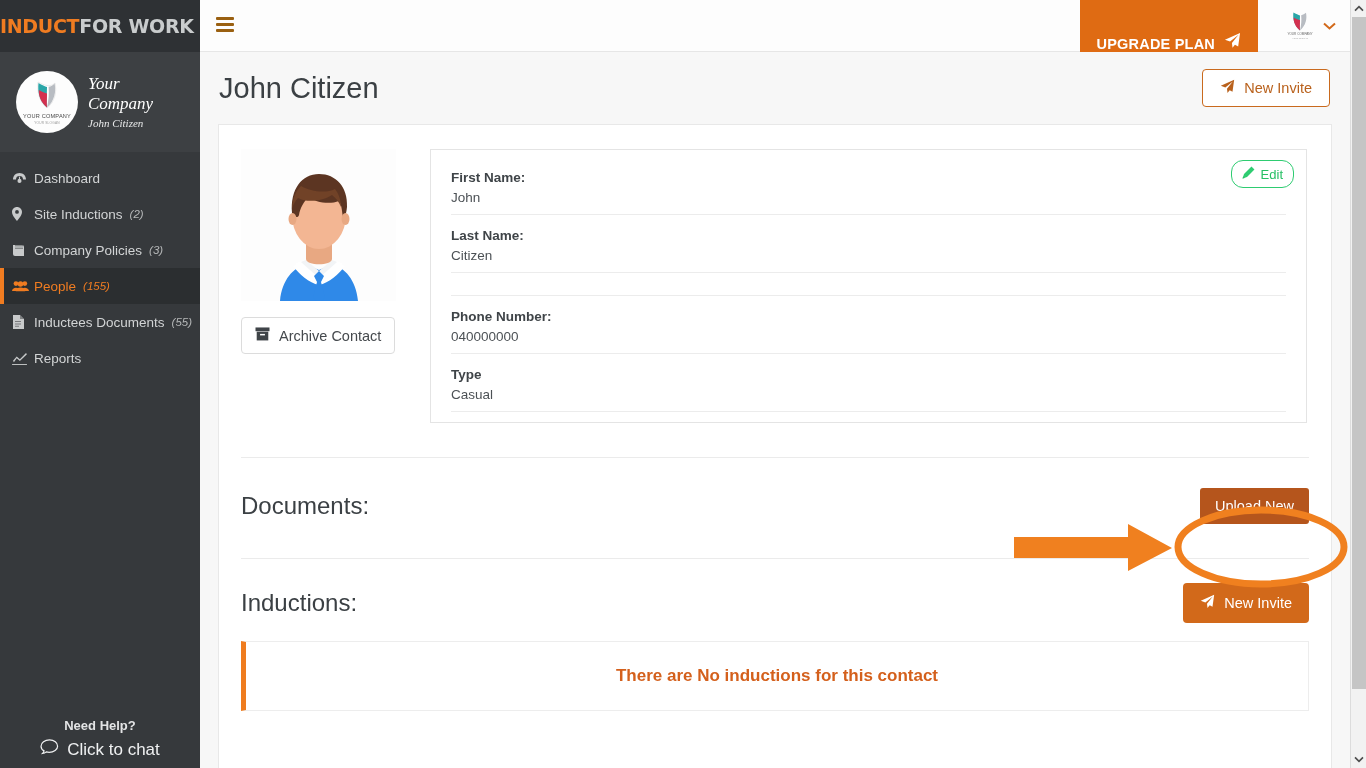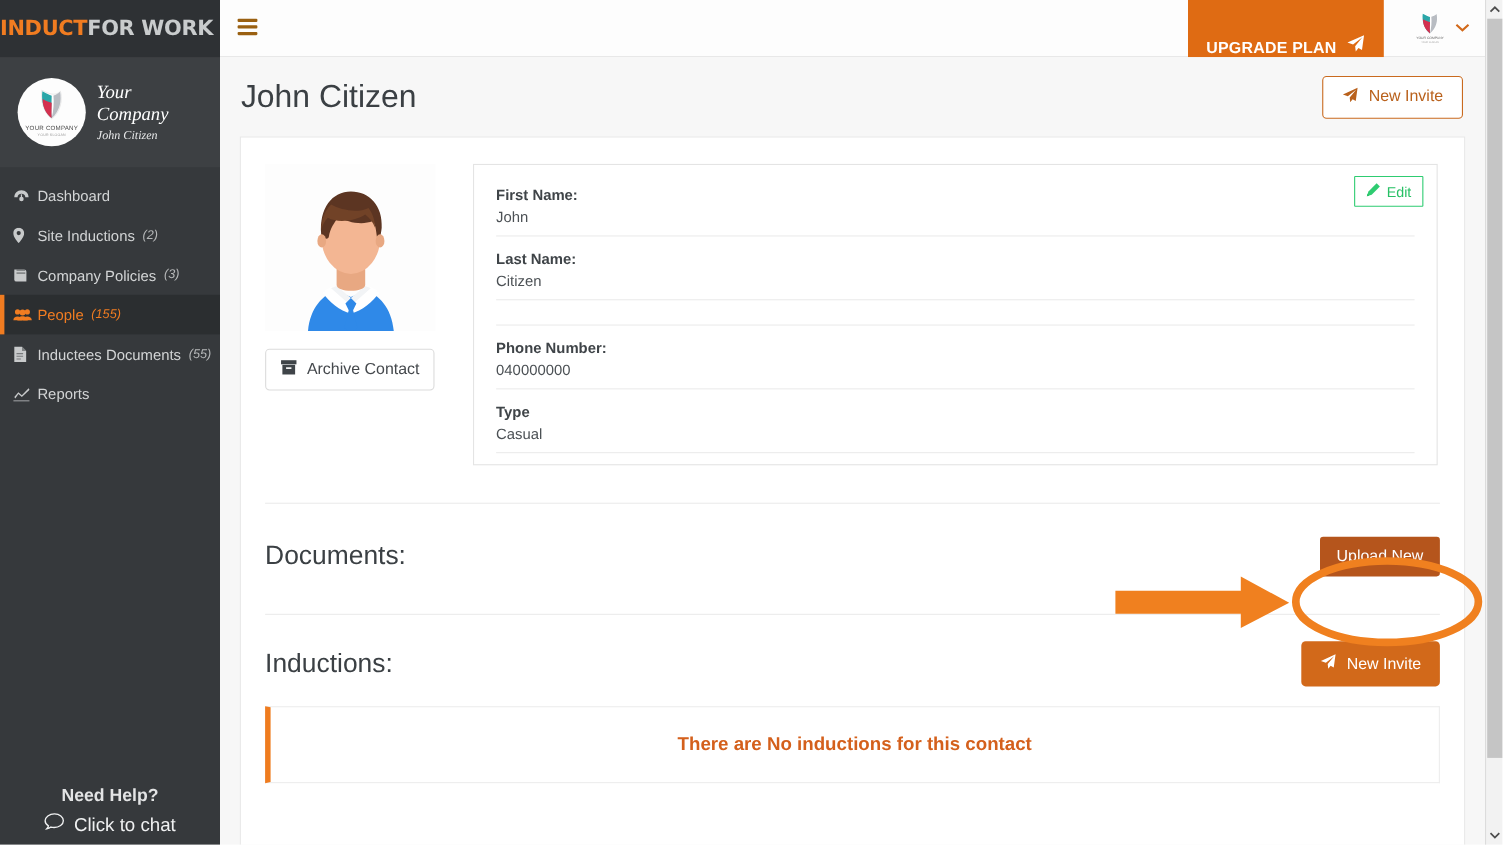--- a/index.html
+++ b/index.html
@@ -83,21 +83,21 @@
   .nav-item.active .nav-count { color: #f07c21; }
   .nav-item.active::before {
     content: ""; position: absolute; left: 0; top: 0; bottom: 0;
     width: 4px; background: #f07c21;
   }
 
   #help-block {
     position: absolute; left: 0; right: 0; bottom: 8px;
     text-align: center;
   }
-  .help-title { font-size: 16px; font-weight: bold; color: #e3e4e5; }
+  .help-title { font-size: 13px; font-weight: bold; color: #e3e4e5; }
   .help-chat {
     margin-top: 6px; font-size: 17px; color: #f0f1f2;
     display: flex; align-items: center; justify-content: center; gap: 8px;
     cursor: pointer;
   }
 
   
   #topbar {
     position: absolute; left: 200px; top: 0; right: 16px; height: 52px;
     background: #fdfdfd;
@@ -179,21 +179,21 @@
     position: relative;
     background: #fff;
   }
   .detail-field { padding: 4px 0 9px 0; border-bottom: 1px solid #ececec; margin-bottom: 9px; }
   .detail-field:last-child { border-bottom: 1px solid #ececec; margin-bottom: 0; }
   .detail-label { font-size: 13.5px; font-weight: bold; color: #3f4448; }
   .detail-value { font-size: 13.5px; color: #4c5155; margin-top: 5px; }
   .btn-edit {
     position: absolute; right: 12px; top: 10px;
     border: 1px solid #2ecc71; color: #27c065; background: #fff;
-    border-radius: 1px; padding: 5px 10px; font-size: 13px;
+    border-radius: 12px; padding: 5px 10px; font-size: 13px;
     display: inline-flex; align-items: center; gap: 6px; cursor: pointer;
     font-family: "Liberation Sans", sans-serif;
   }
 
   .hr { height: 1px; background: #ebebeb; margin: 34px 22px 0 22px; }
 
   
   #documents-row {
     display: flex; align-items: center; justify-content: space-between;
     padding: 30px 22px 0 22px;

